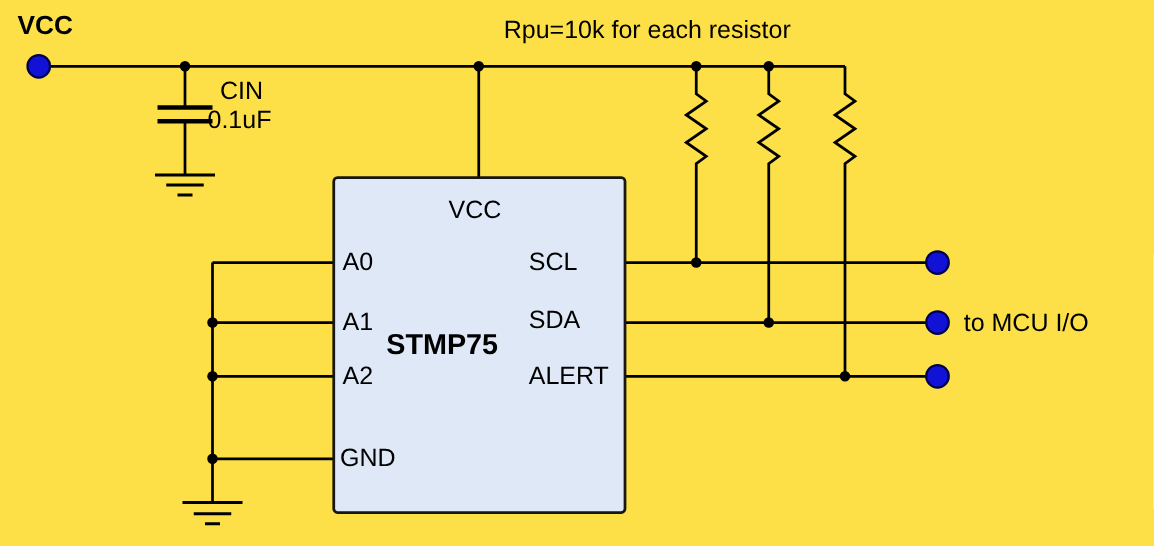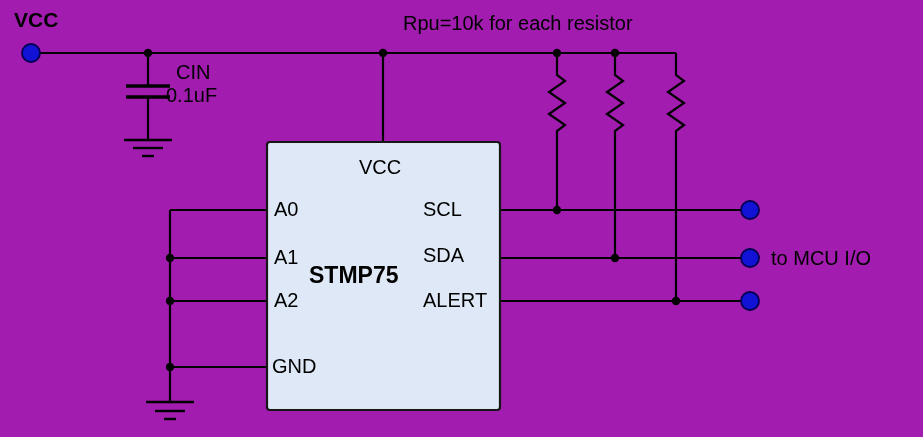--- a/index.html
+++ b/index.html
@@ -4,21 +4,21 @@
 <style>
   html, body {
     margin: 0;
     padding: 0;
     background: #ffffff;
   }
   .canvas {
     position: relative;
     width: 923px;
     height: 437px;
-    background: #a21caf;
+    background: #fde047;
     overflow: hidden;
   }
   svg text {
     font-family: "Liberation Sans", "DejaVu Sans", sans-serif;
     fill: #000000;
   }
   .lbl       { font-size: 20px; }
   .lbl-bold  { font-size: 21px; font-weight: bold; }
   .chip-name { font-size: 23px; font-weight: bold; }
 </style>

